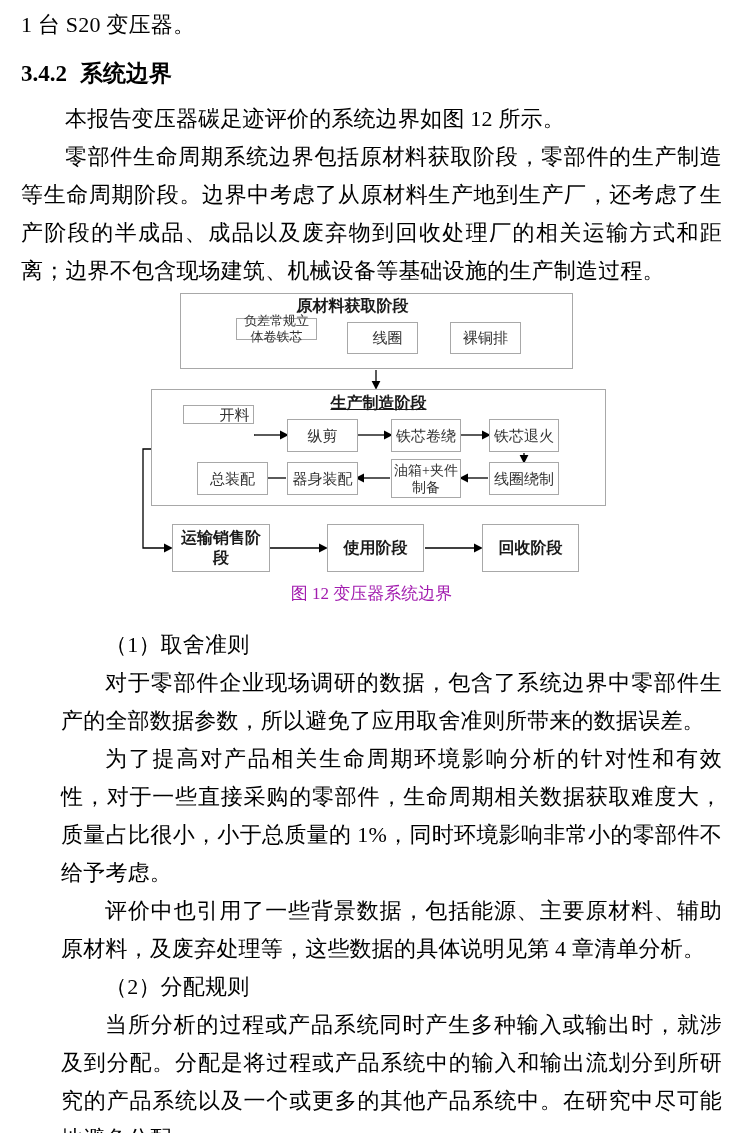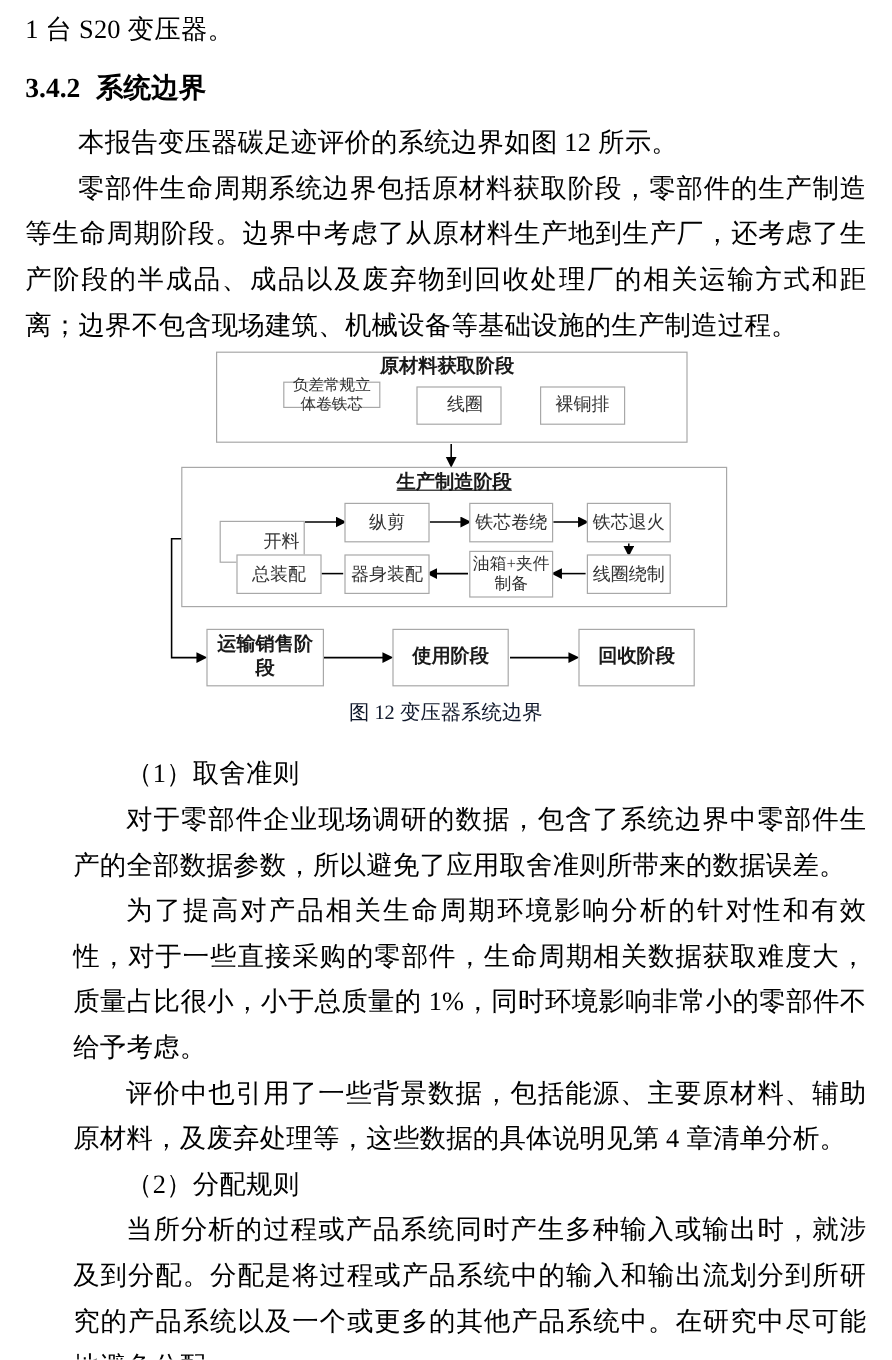--- a/index.html
+++ b/index.html
@@ -36,21 +36,21 @@
   .fnode{
     display:flex;align-items:center;justify-content:center;
     text-align:center;font-size:15px;line-height:18px;color:#333;
     padding:0 2px;
   }
   .fnode.small{font-size:13px;line-height:16px;}
   .fnode.mid{font-size:14px;line-height:17px;padding:0 1px;}
   .fnode.flowstage{font-weight:bold;font-size:16px;line-height:20px;color:#1a1a1a;padding:0 6px;}
   .fig-caption{
     position:absolute;left:0;top:292px;width:743px;text-align:center;
-    font-size:17px;color:#0f172a;
+    font-size:17px;color:#a21caf;
   }
   .page-num{margin-top:14px;text-align:center;font-size:15px;line-height:20px;}
 </style>
 </head>
 <body>
 
 <div class="page">
 
   <p class="body-text first-line">1 台 S20 变压器。</p>
 
@@ -77,29 +77,29 @@
         <line x1="488" y1="188" x2="467" y2="188" marker-end="url(#arr)"></line>
         <line x1="390" y1="188" x2="363" y2="188" marker-end="url(#arr)"></line>
         <line x1="286" y1="188" x2="260" y2="188" marker-end="url(#arr)"></line>
         <polyline points="151,159 143,159 143,258 165,258" marker-end="url(#arr)"></polyline>
         <line x1="270" y1="258" x2="320" y2="258" marker-end="url(#arr)"></line>
         <line x1="425" y1="258" x2="475" y2="258" marker-end="url(#arr)"></line>
       </g>
     </svg>
 
     <div class="stage-box" style="left:180px;top:3px;width:393px;height:76px;"></div>
-    <div class="stage-title" style="left:180px;top:6px;width:345px;padding-left:20px;">原材料获取阶段</div>
+    <div class="stage-title" style="left:180px;top:6px;width:345px;">原材料获取阶段</div>
     <div class="fnode small" style="left:236px;top:28px;width:81px;height:22px;">负差常规立体卷铁芯</div>
     <div class="fnode" style="left:347px;top:32px;width:71px;height:32px;padding-left:12px;">线圈</div>
     <div class="fnode" style="left:450px;top:32px;width:71px;height:32px;">裸铜排</div>
 
     <div class="stage-box" style="left:151px;top:99px;width:455px;height:117px;"></div>
     <div class="stage-title" style="left:151px;top:103px;width:455px;text-decoration:underline;">生产制造阶段</div>
 
-    <div class="fnode" style="left:183px;top:144px;width:71px;height:35px;padding-left:34px;">开料</div>
+    <div class="fnode" style="left:183px;top:115px;width:71px;height:19px;padding-left:34px;">开料</div>
     <div class="fnode" style="left:287px;top:129px;width:71px;height:33px;">纵剪</div>
     <div class="fnode" style="left:391px;top:129px;width:70px;height:33px;">铁芯卷绕</div>
     <div class="fnode" style="left:489px;top:129px;width:70px;height:33px;">铁芯退火</div>
 
     <div class="fnode" style="left:197px;top:172px;width:71px;height:33px;">总装配</div>
     <div class="fnode" style="left:287px;top:172px;width:71px;height:33px;">器身装配</div>
     <div class="fnode mid" style="left:391px;top:169px;width:70px;height:39px;">油箱+夹件制备</div>
     <div class="fnode" style="left:489px;top:172px;width:70px;height:33px;">线圈绕制</div>
 
     <div class="fnode flowstage" style="left:172px;top:234px;width:98px;height:48px;">运输销售阶段</div>

